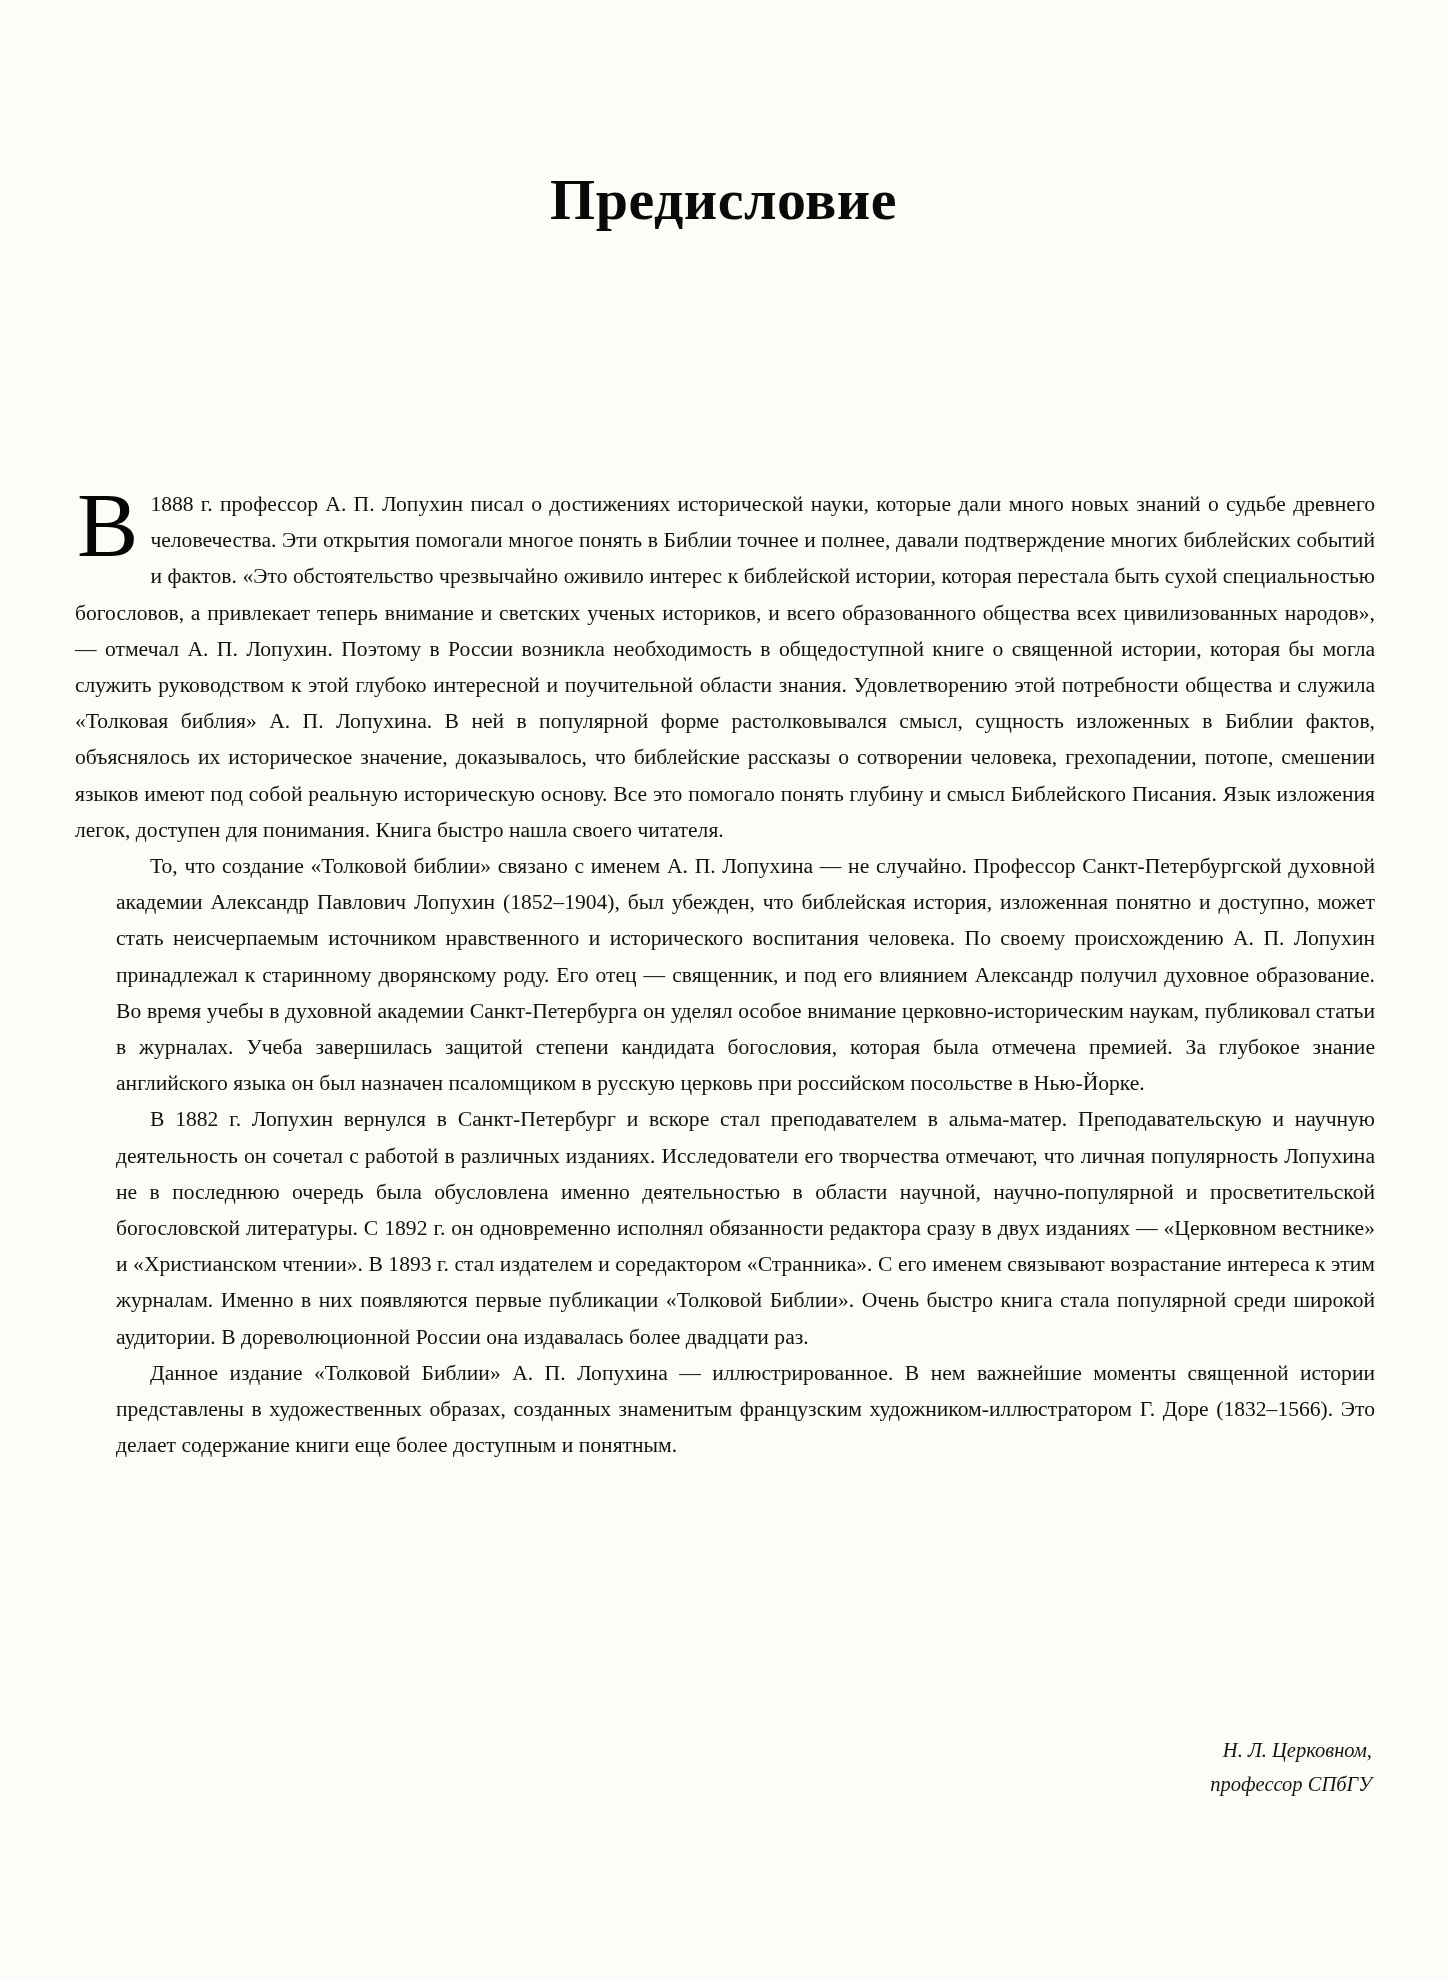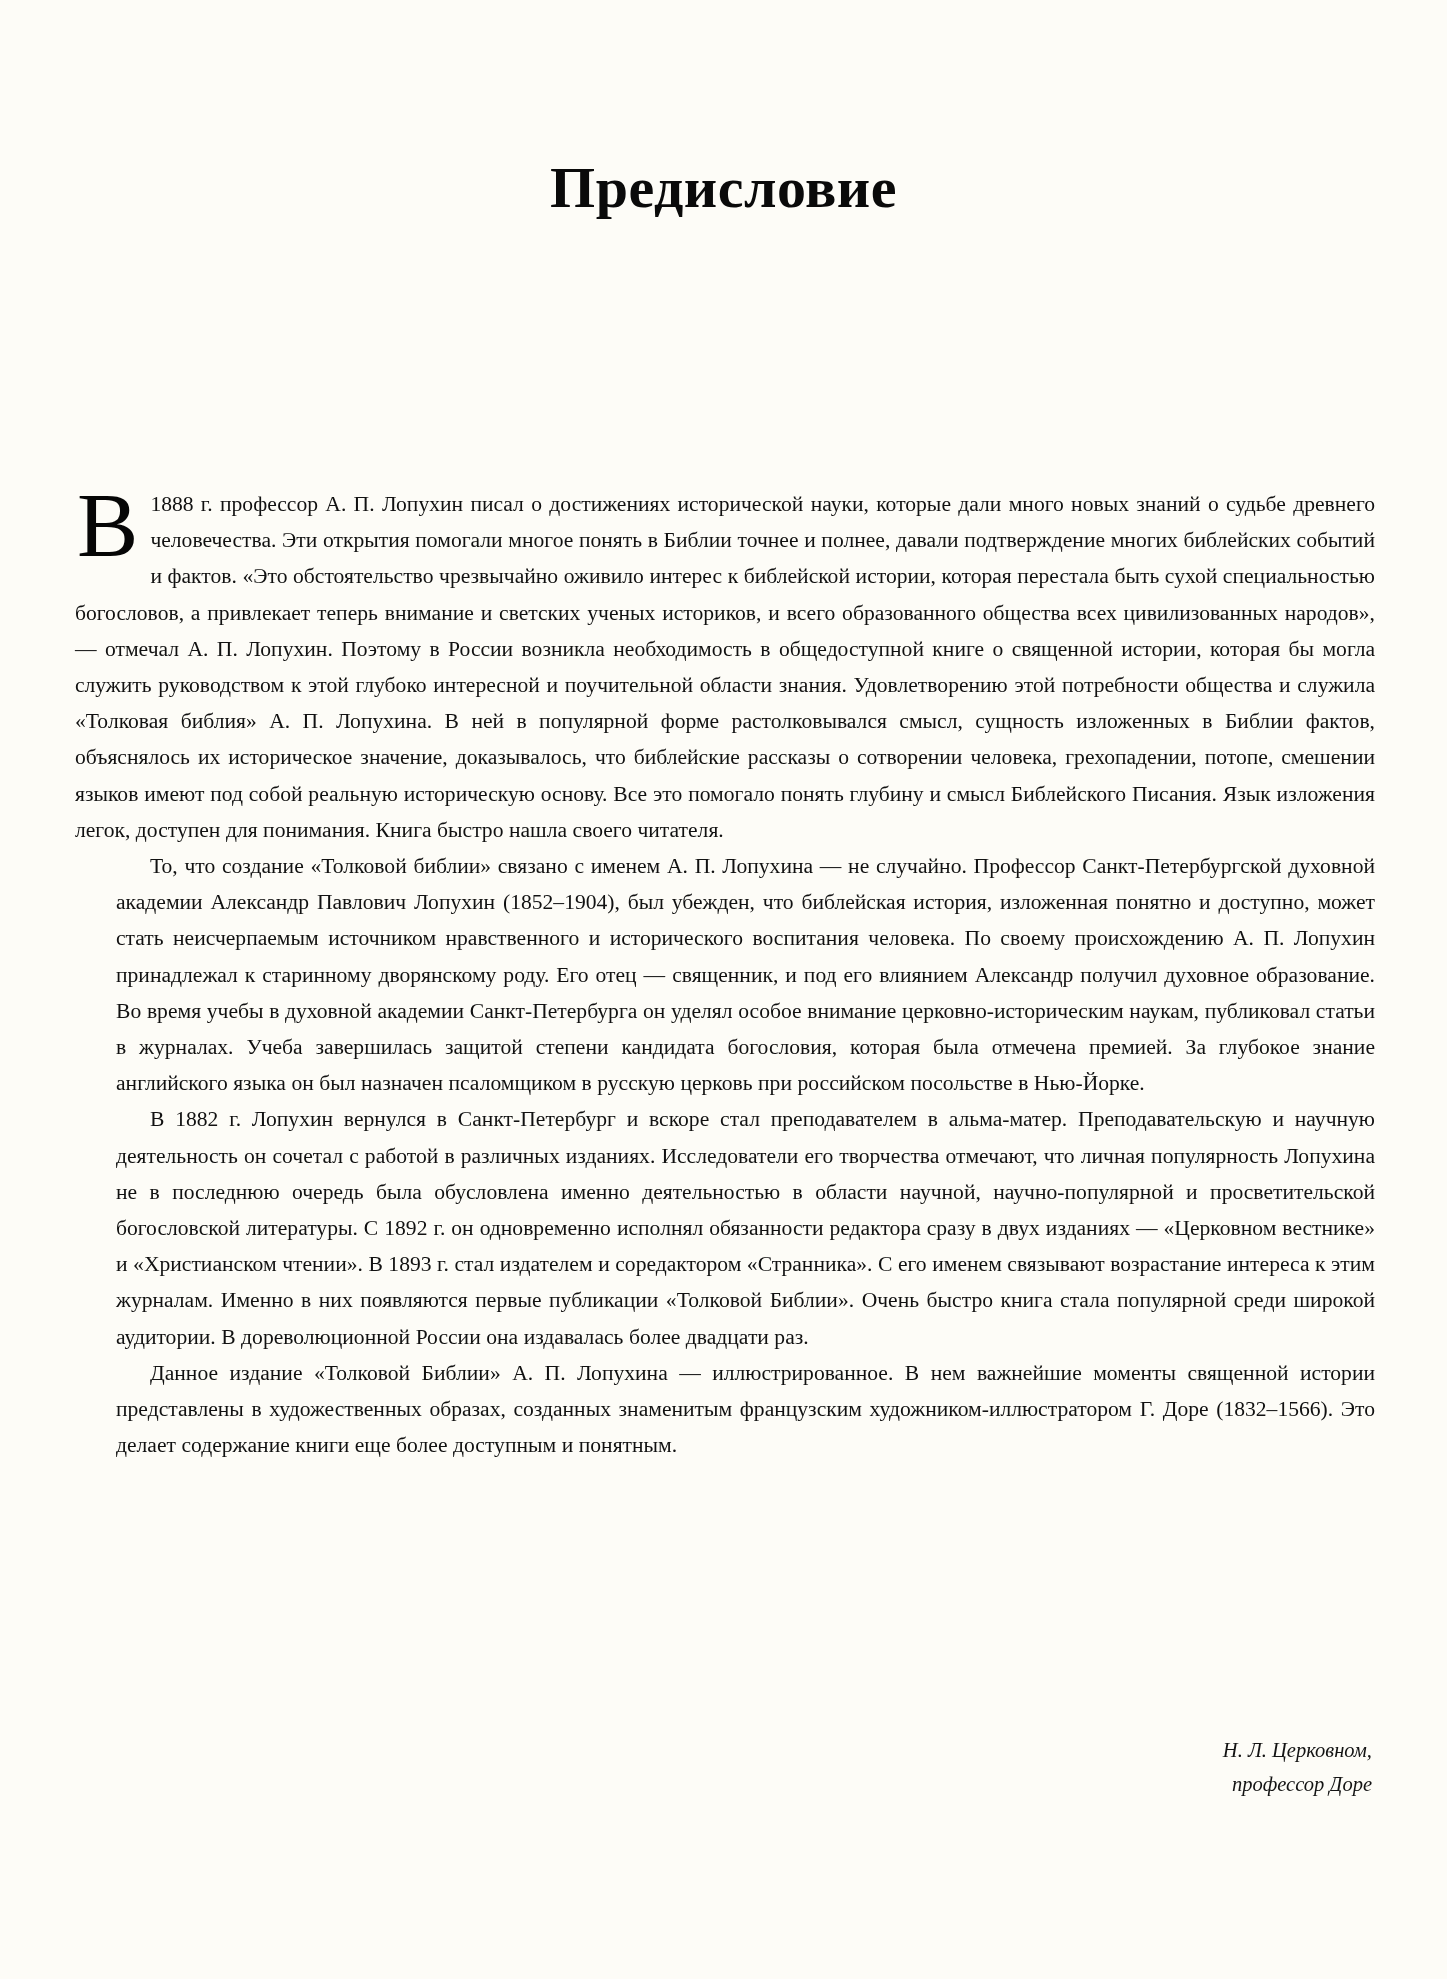--- a/index.html
+++ b/index.html
@@ -33,21 +33,21 @@
     text-align: center;
   }
   .page-title {
     display: inline-block;
     font-family: "Liberation Serif", "DejaVu Serif", serif;
     font-weight: bold;
     font-size: 58px;
     line-height: 1.05;
     letter-spacing: 0.5px;
     color: #0a0a0a;
-    margin: 0;
+    margin: 12px;
   }
 
   
   .body-col {
     position: absolute;
     left: 75px;
     top: 486px;
     width: 1300px;
   }
 
@@ -114,16 +114,16 @@
     <p class="para">То, что создание «Толковой библии» связано с именем А. П. Лопухина — не случайно. Профессор Санкт-Петербургской духовной академии Александр Павлович Лопухин (1852–1904), был убежден, что библейская история, изложенная понятно и доступно, может стать неисчерпаемым источником нравственного и исторического воспитания человека. По своему происхождению А. П. Лопухин принадлежал к старинному дворянскому роду. Его отец — священник, и под его влиянием Александр получил духовное образование. Во время учебы в духовной академии Санкт-Петербурга он уделял особое внимание церковно-историческим наукам, публиковал статьи в журналах. Учеба завершилась защитой степени кандидата богословия, которая была отмечена премией. За глубокое знание английского языка он был назначен псаломщиком в русскую церковь при российском посольстве в Нью-Йорке.</p>
 
     <p class="para">В 1882 г. Лопухин вернулся в Санкт-Петербург и вскоре стал преподавателем в альма-матер. Преподавательскую и научную деятельность он сочетал с работой в различных изданиях. Исследователи его творчества отмечают, что личная популярность Лопухина не в последнюю очередь была обусловлена именно деятельностью в области научной, научно-популярной и просветительской богословской литературы. С 1892 г. он одновременно исполнял обязанности редактора сразу в двух изданиях — «Церковном вестнике» и «Христианском чтении». В 1893 г. стал издателем и соредактором «Странника». С его именем связывают возрастание интереса к этим журналам. Именно в них появляются первые публикации «Толковой Библии». Очень быстро книга стала популярной среди широкой аудитории. В дореволюционной России она издавалась более двадцати раз.</p>
 
     <p class="para">Данное издание «Толковой Библии» А. П. Лопухина — иллюстрированное. В нем важнейшие моменты священной истории представлены в художественных образах, созданных знаменитым французским художником-иллюстратором Г. Доре (1832–1566). Это делает содержание книги еще более доступным и понятным.</p>
 
   </div>
 
   <div class="signature">
     <span class="sig-line">Н. Л. Церковном,</span>
-    <span class="sig-line">профессор Доре</span>
+    <span class="sig-line">профессор СПбГУ</span>
   </div>
 
 </div>
 
 </body></html>

